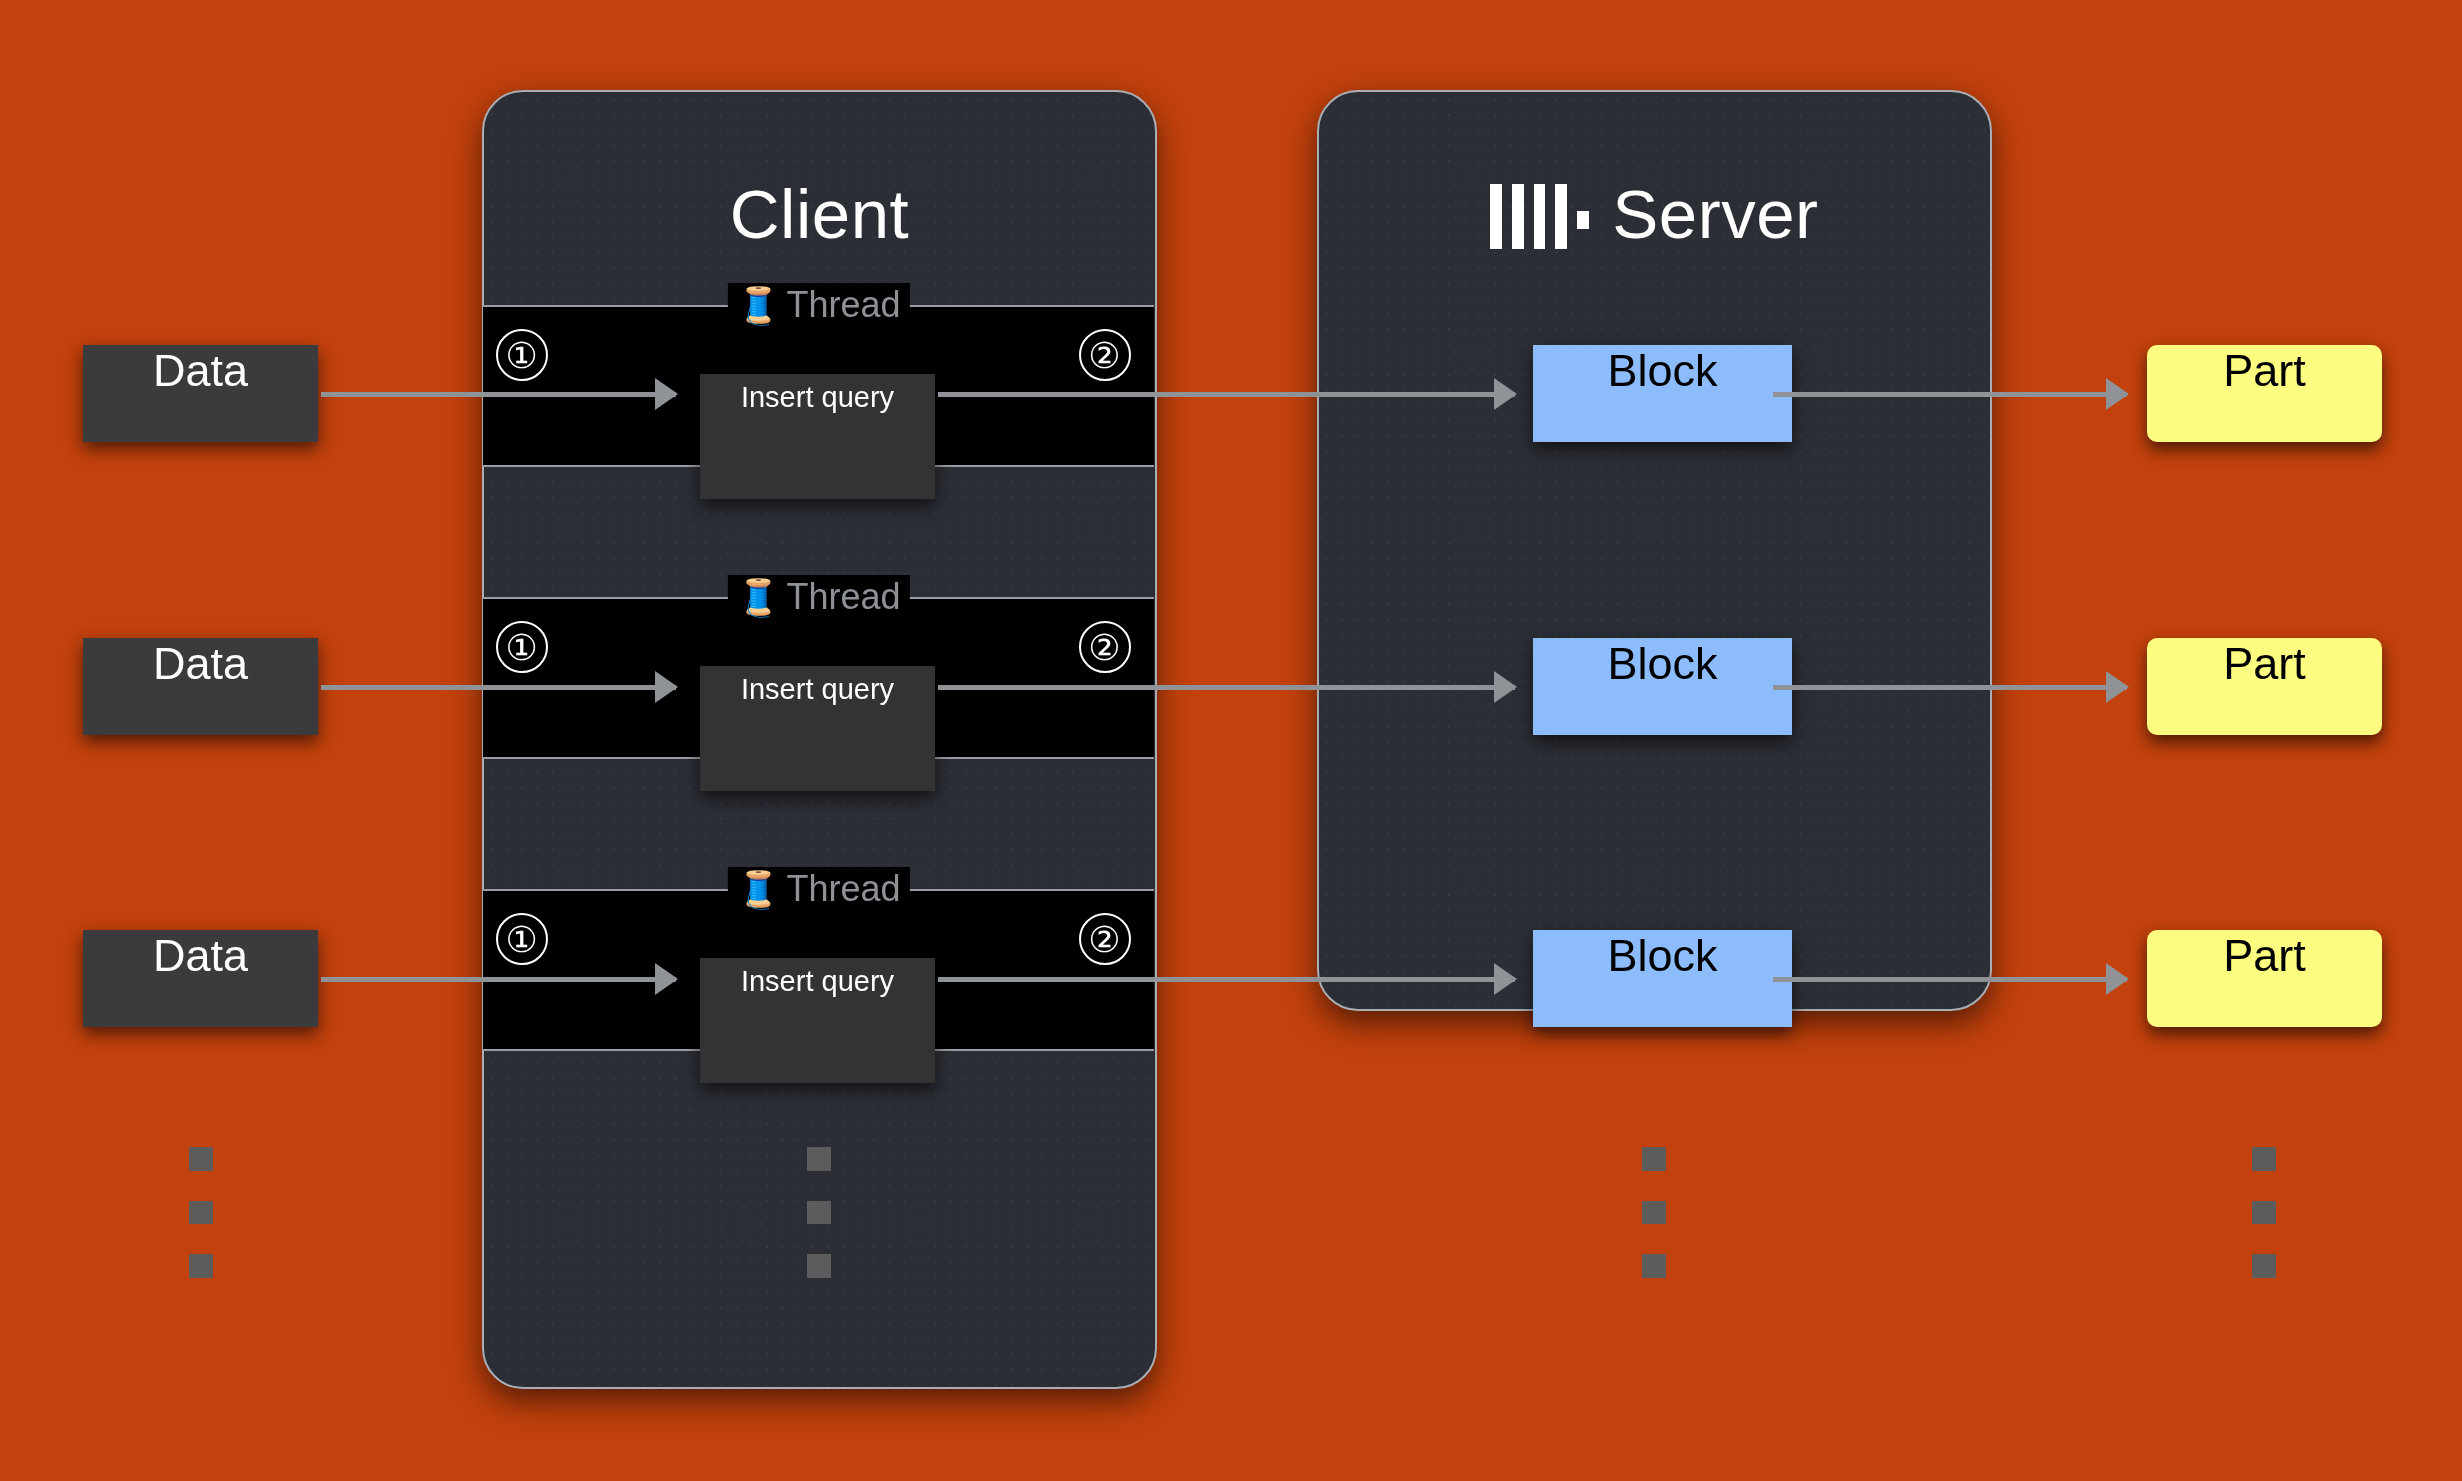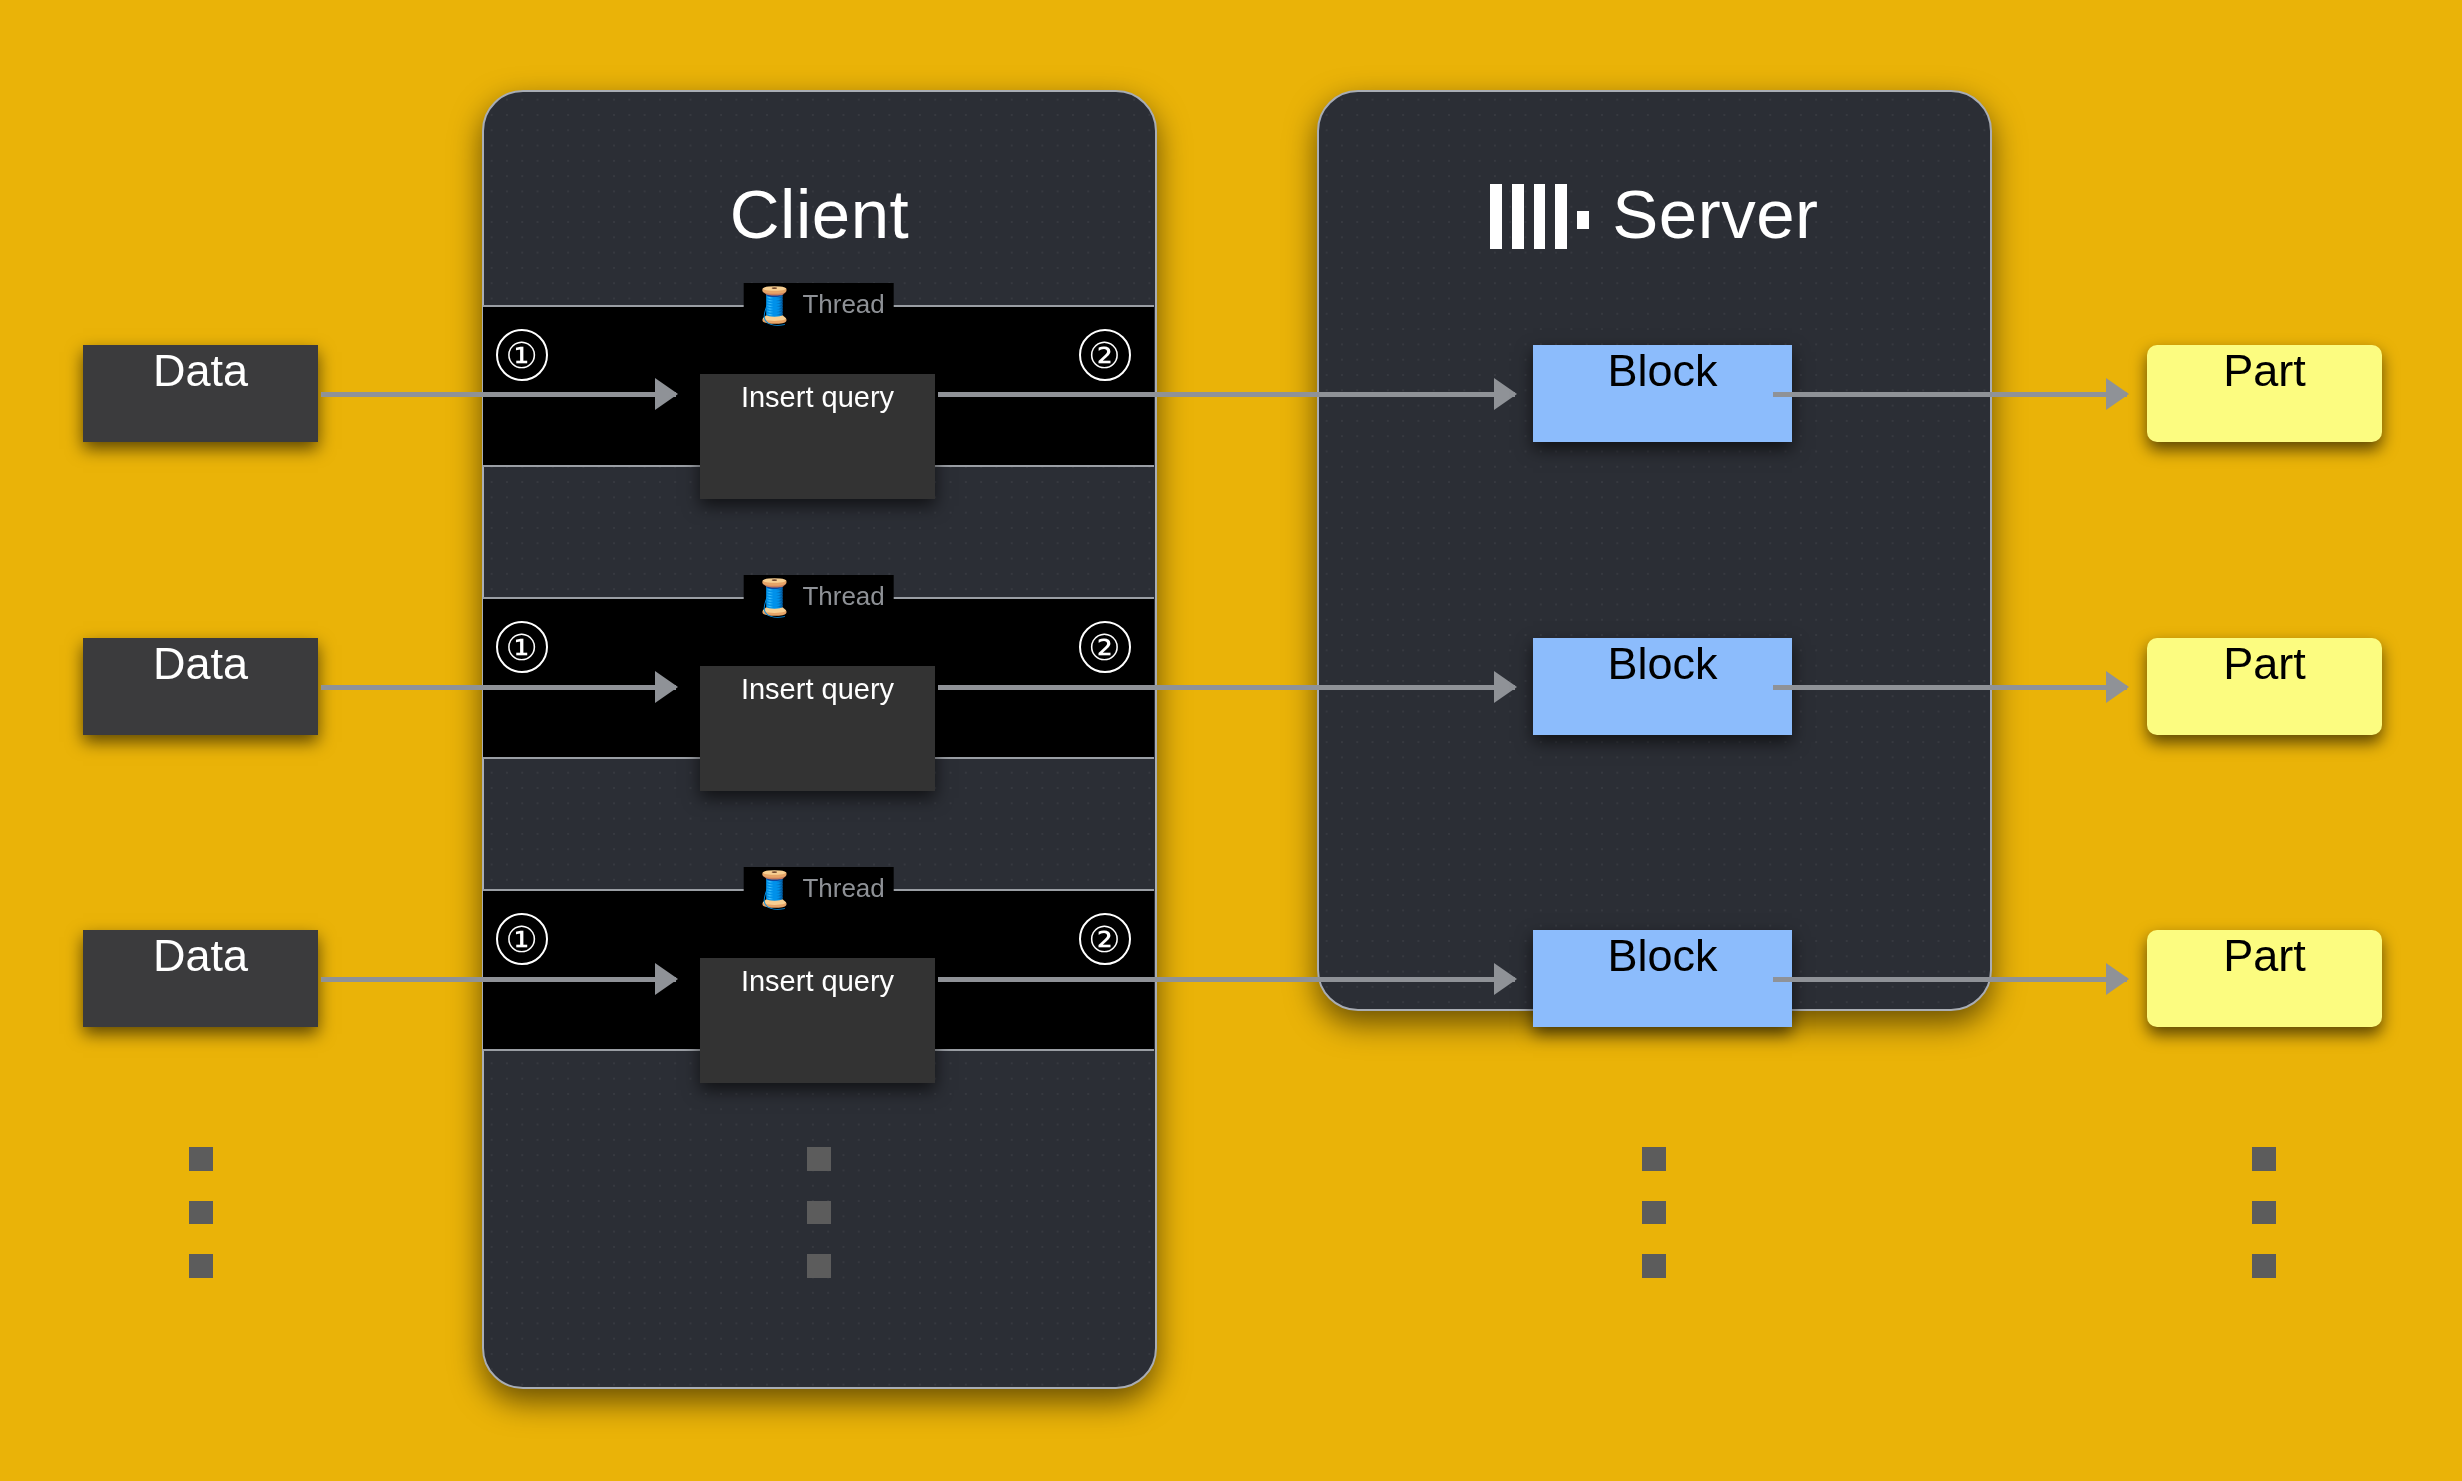--- a/index.html
+++ b/index.html
@@ -4,21 +4,21 @@
 <style>
   html, body {
     margin: 0;
     padding: 0;
     background: #161616;
   }
   #canvas {
     position: relative;
     width: 2462px;
     height: 1481px;
-    background: #eab308;
+    background: #c2410c;
     overflow: hidden;
     font-family: "Liberation Sans", sans-serif;
     text-decoration: underline;
   }
 
   
   .panel {
     position: absolute;
     background: #2b2e35;
     border: 2.7px solid #a9adb4;
@@ -92,21 +92,21 @@
     white-space: nowrap;
   }
   .thread-label .spool {
     font-size: 36px;
     line-height: 41px;
     position: relative;
     top: 0.9px;
   }
   .thread-label .thread-text {
     color: #8e9196;
-    font-size: 26px;
+    font-size: 36px;
     line-height: 43px;
     text-align: center;
   }
 
   .circle-num {
     position: absolute;
     top: 21.6px;
     width: 52px;
     height: 52px;
     border: 2.7px solid #ffffff;

